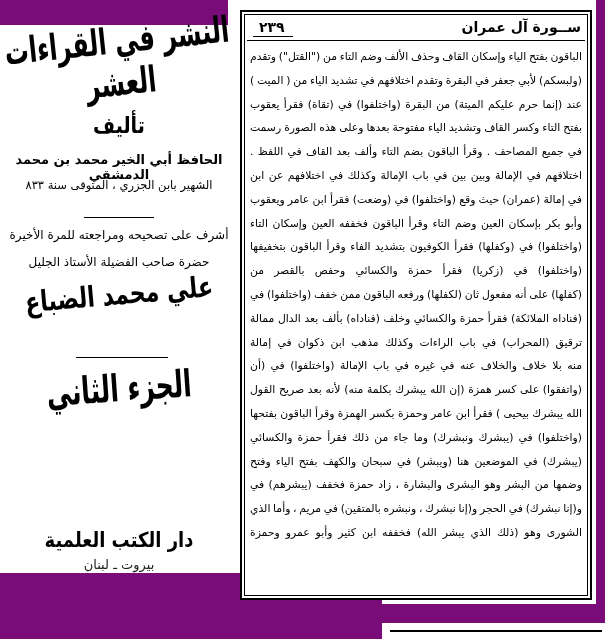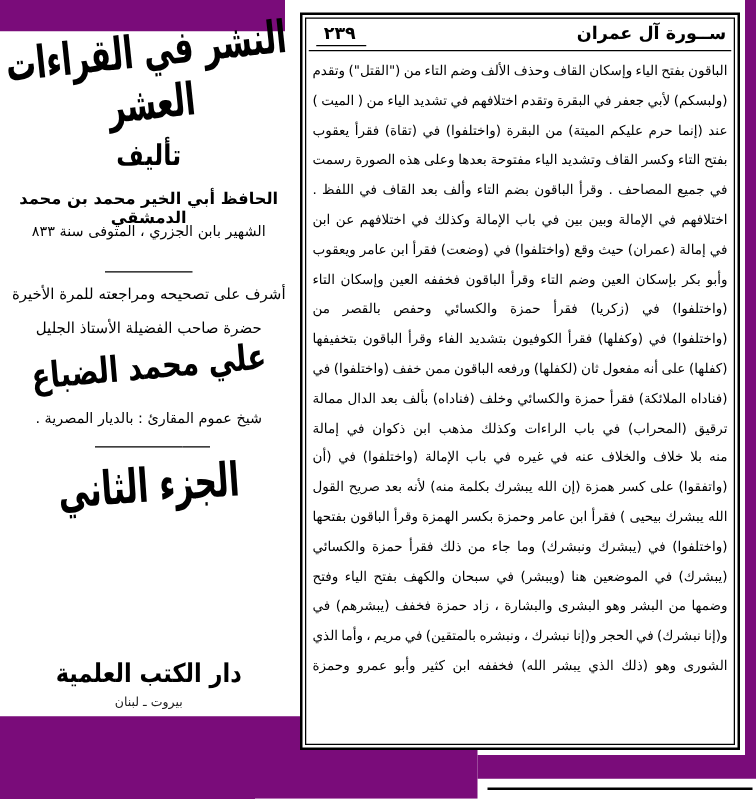--- a/index.html
+++ b/index.html
@@ -51,41 +51,40 @@
     transform:rotate(-5deg) scaleY(1.3); }
   .editor-title { top:327px; font-size:11.5px; }
   .rule-2 { top:357px; left:60px; right:60px; height:2px; }
   .rule-2 i { display:inline-block; vertical-align:top; border-top:1.4px solid #000; }
   .rule-2 .seg-a { width:70px; margin-left:6px; }
   .rule-2 .seg-b { width:22px; }
   .volume-calligraphy { top:374px; font-size:25px; font-weight:bold;
     transform:rotate(-4deg) scaleY(1.5); }
   .publisher { top:529px; font-size:18px; font-weight:bold; letter-spacing:0.5px;
     transform:scaleY(1.15); }
-  .publisher-city { top:557px; font-size:10px; letter-spacing:2px; color:#222; }
+  .publisher-city { top:557px; font-size:13px; letter-spacing:2px; color:#222; }
 </style>
 </head>
 <body>
 
 <div class="abs accent top-band"></div>
 <div class="abs accent right-strip"></div>
 <div class="abs accent bottom-block"></div>
 <div class="abs accent bottom-strip"></div>
 <div class="abs footnote-rule"></div>
 
 <div class="abs left-page">
   <div class="lp title-calligraphy">النشر في القراءات العشر</div>
   <div class="lp tallif">تأليف</div>
   <div class="lp author-1">الحافظ أبي الخير محمد بن محمد الدمشقي</div>
   <div class="lp author-2">الشهير بابن الجزري ، المتوفى سنة ٨٣٣</div>
   <div class="lp rule-1"></div>
   <div class="lp super-1">أشرف على تصحيحه ومراجعته للمرة الأخيرة</div>
   <div class="lp super-2">حضرة صاحب الفضيلة الأستاذ الجليل</div>
   <div class="lp editor-calligraphy">علي محمد الضباع</div>
-  <div class="lp editor-title">شيخ عموم المقارئ : بالديار المصرية .</div>
   <div class="lp rule-2"><i class="seg-b"></i><i class="seg-a"></i></div>
   <div class="lp volume-calligraphy">الجزء الثاني</div>
   <div class="lp publisher">دار الكتب العلمية</div>
   <div class="lp publisher-city">بيروت ـ لبنان</div>
 </div>
 
 <div class="abs page-frame">
   <div class="page-frame-inner">
     <div class="page-header">
       <div class="header-title">ســورة آل عمران</div>
@@ -95,22 +94,22 @@
     <div class="header-rule"></div>
     <div class="body-text">
         <div class="text-line">الباقون بفتح الياء وإسكان القاف وحذف الألف وضم التاء من ("القتل") وتقدم</div>
         <div class="text-line">(ولبسكم) لأبي جعفر في البقرة وتقدم اختلافهم في تشديد الياء من ( الميت ) فيها</div>
         <div class="text-line">عند (إنما حرم عليكم الميتة) من البقرة (واختلفوا) في (تقاة) فقرأ يعقوب (تقية)</div>
         <div class="text-line">بفتح التاء وكسر القاف وتشديد الياء مفتوحة بعدها وعلى هذه الصورة رسمت</div>
         <div class="text-line">في جميع المصاحف . وقرأ الباقون بضم التاء وألف بعد القاف في اللفظ . وتقدم</div>
         <div class="text-line">اختلافهم في الإمالة وبين بين في باب الإمالة وكذلك في اختلافهم عن ابن ذكوان</div>
         <div class="text-line">في إمالة (عمران) حيث وقع (واختلفوا) في (وضعت) فقرأ ابن عامر ويعقوب</div>
         <div class="text-line">وأبو بكر بإسكان العين وضم التاء وقرأ الباقون فخففه العين وإسكان التاء</div>
+        <div class="text-line">(واختلفوا) في (وكفلها) فقرأ الكوفيون بتشديد الفاء وقرأ الباقون بتخفيفها</div>
         <div class="text-line">(واختلفوا) في (زكريا) فقرأ حمزة والكسائي وحفص بالقصر من</div>
-        <div class="text-line">(واختلفوا) في (وكفلها) فقرأ الكوفيون بتشديد الفاء وقرأ الباقون بتخفيفها</div>
         <div class="text-line">(كفلها) على أنه مفعول ثان (لكفلها) ورفعه الباقون ممن خفف (واختلفوا) في</div>
         <div class="text-line">(فناداه الملائكة) فقرأ حمزة والكسائي وخلف (فناداه) بألف بعد الدال ممالة على</div>
         <div class="text-line">ترقيق (المحراب) في باب الراءات وكذلك مذهب ابن ذكوان في إمالة المجرور</div>
         <div class="text-line">منه بلا خلاف والخلاف عنه في غيره في باب الإمالة (واختلفوا) في (أن</div>
         <div class="text-line">(واتفقوا) على كسر همزة (إن الله يبشرك بكلمة منه) لأنه بعد صريح القول</div>
         <div class="text-line">الله يبشرك بيحيى ) فقرأ ابن عامر وحمزة بكسر الهمزة وقرأ الباقون بفتحها</div>
         <div class="text-line">(واختلفوا) في (يبشرك ونبشرك) وما جاء من ذلك فقرأ حمزة والكسائي</div>
         <div class="text-line">(يبشرك) في الموضعين هنا (ويبشر) في سبحان والكهف بفتح الياء وفتح الشين</div>
         <div class="text-line">وضمها من البشر وهو البشرى والبشارة ، زاد حمزة فخفف (يبشرهم) في التوبة</div>
         <div class="text-line">و(إنا نبشرك) في الحجر و(إنا نبشرك ، ونبشره بالمتقين) في مريم ، وأما الذي في</div>

